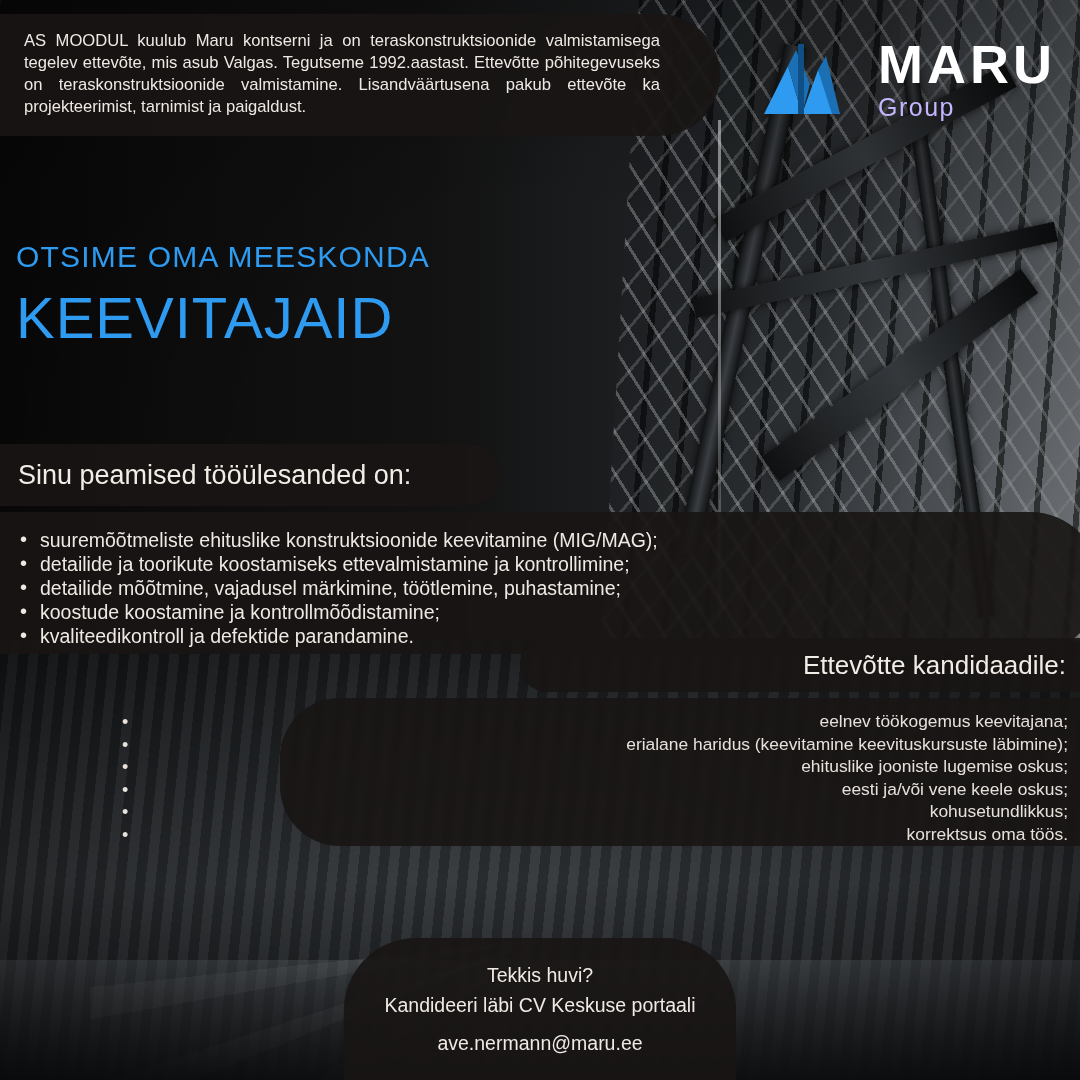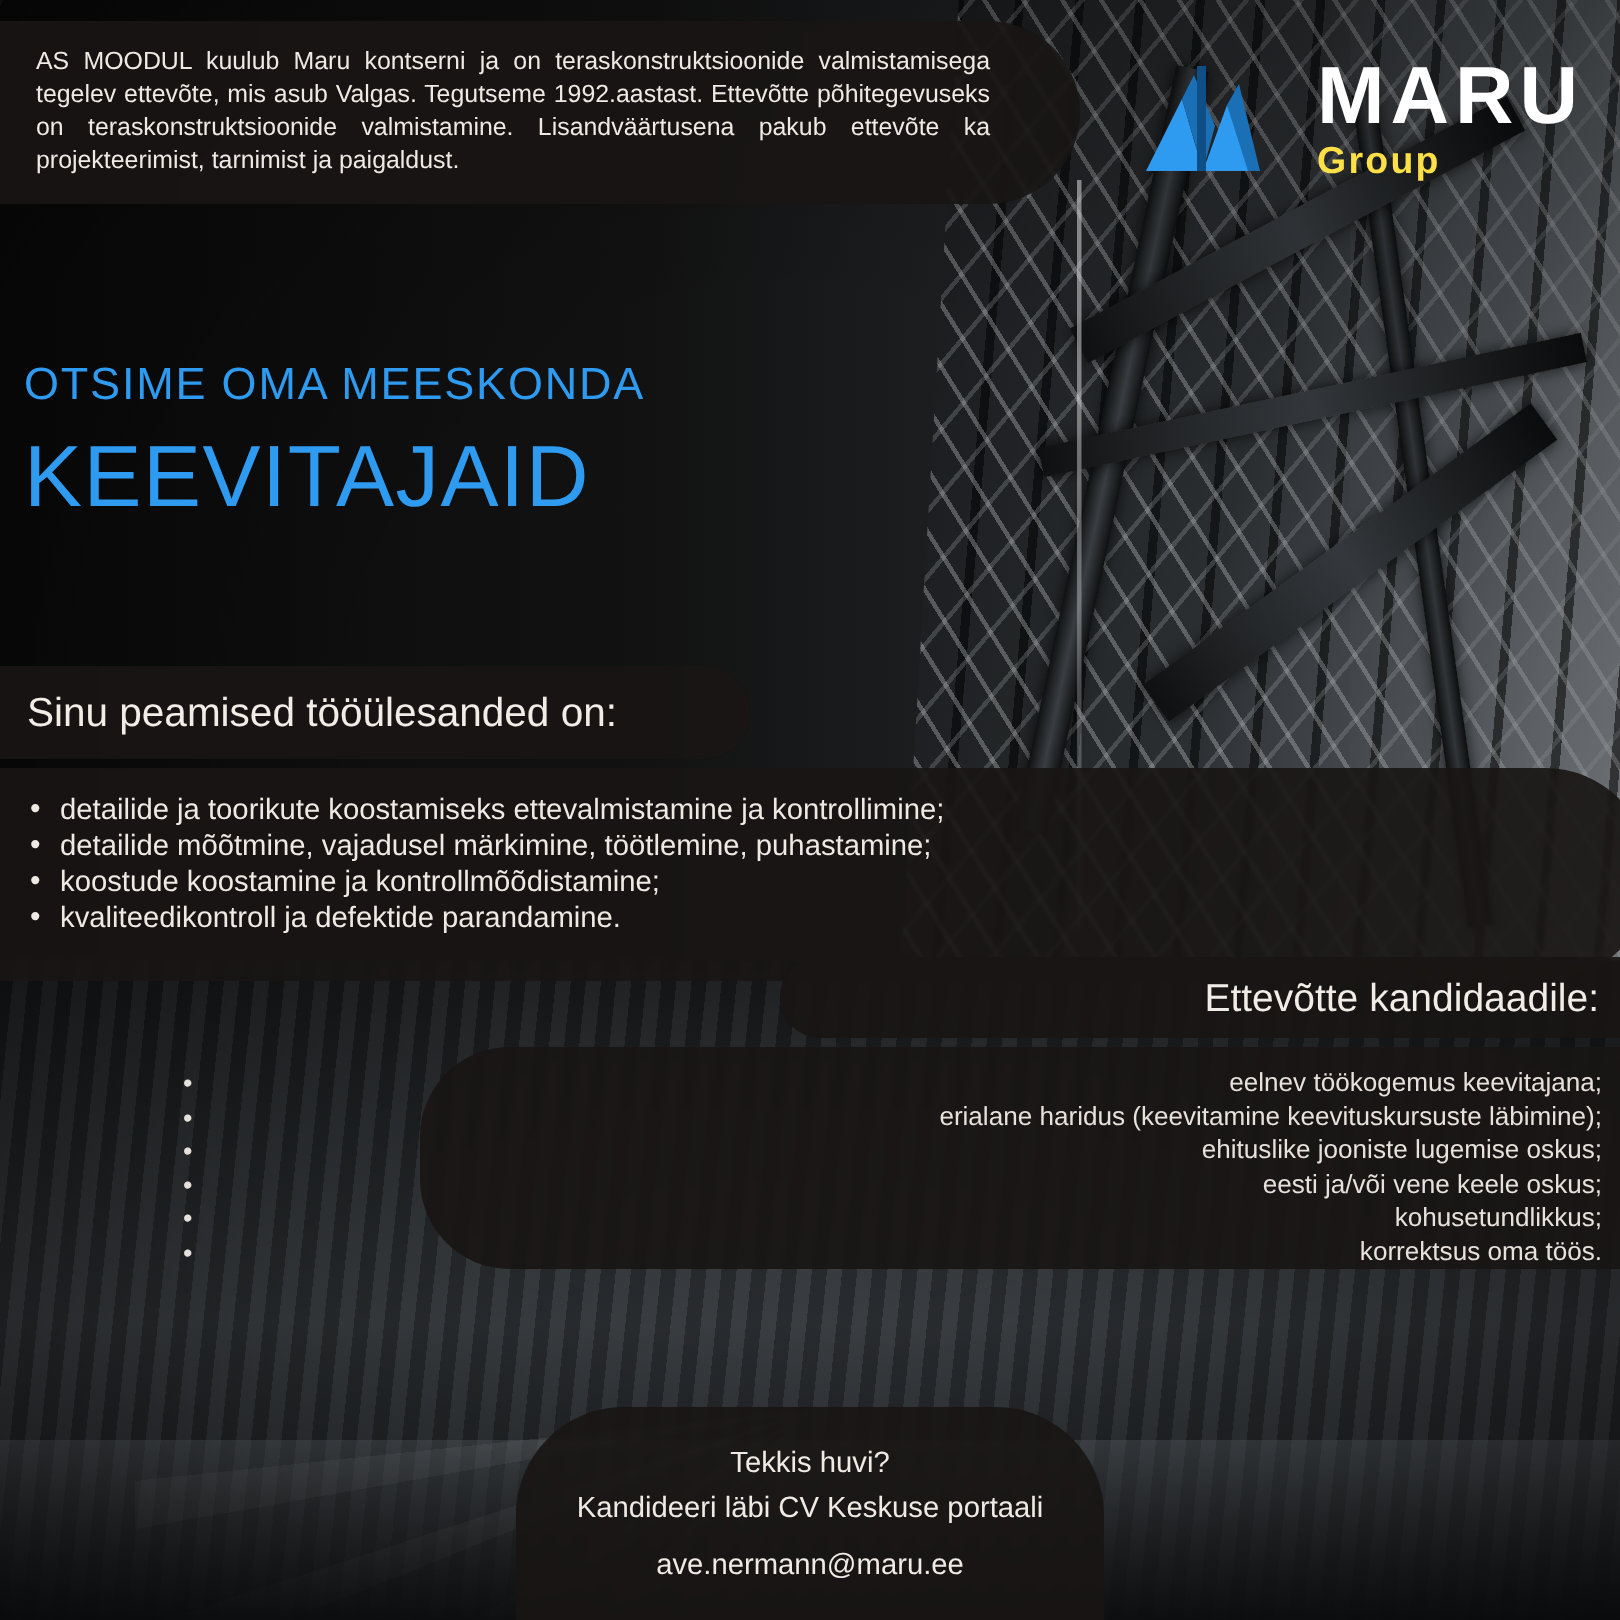--- a/index.html
+++ b/index.html
@@ -121,21 +121,21 @@
   #logo {
     position: absolute; right: 24px; top: 36px;
     display: flex; align-items: center; gap: 32px;
   }
   #logo .mark { width: 88px; height: 84px; }
   #logo .words { line-height: 1; }
   #logo .w-maru {
     color: #ffffff; font-size: 54px; letter-spacing: 4px; font-weight: 700;
   }
   #logo .w-group {
-    color: #fde047; font-size: 25px; letter-spacing: 1.5px; font-weight: 700;
+    color: #c4b5fd; font-size: 25px; letter-spacing: 1.5px; font-weight: 400;
     margin-top: 4px;
   }
 
   
   #headline { position: absolute; left: 16px; top: 240px; }
   #kicker {
     color: #2e9bf0; font-size: 30px; letter-spacing: 1.2px; font-weight: 400;
   }
   #title {
     color: #2e9bf0; font-size: 58px; font-weight: 400; letter-spacing: 1px;
@@ -265,20 +265,21 @@
     <div id="kicker">OTSIME OMA MEESKONDA</div>
     <div id="title">KEEVITAJAID</div>
   </div>
 
   <div class="panel" id="tasks-head-panel">
     <div id="tasks-head">Sinu peamised tööülesanded on:</div>
   </div>
 
   <div class="panel" id="tasks-panel">
     <ul class="bullets">
+      <li>suuremõõtmeliste ehituslike konstruktsioonide keevitamine (MIG/MAG);</li>
       <li>detailide ja toorikute koostamiseks ettevalmistamine ja kontrollimine;</li>
       <li>detailide mõõtmine, vajadusel märkimine, töötlemine, puhastamine;</li>
       <li>koostude koostamine ja kontrollmõõdistamine;</li>
       <li>kvaliteedikontroll ja defektide parandamine.</li>
     </ul>
   </div>
 
   <div class="panel" id="req-head-panel">
     <div id="req-head">Ettevõtte kandidaadile:</div>
   </div>

